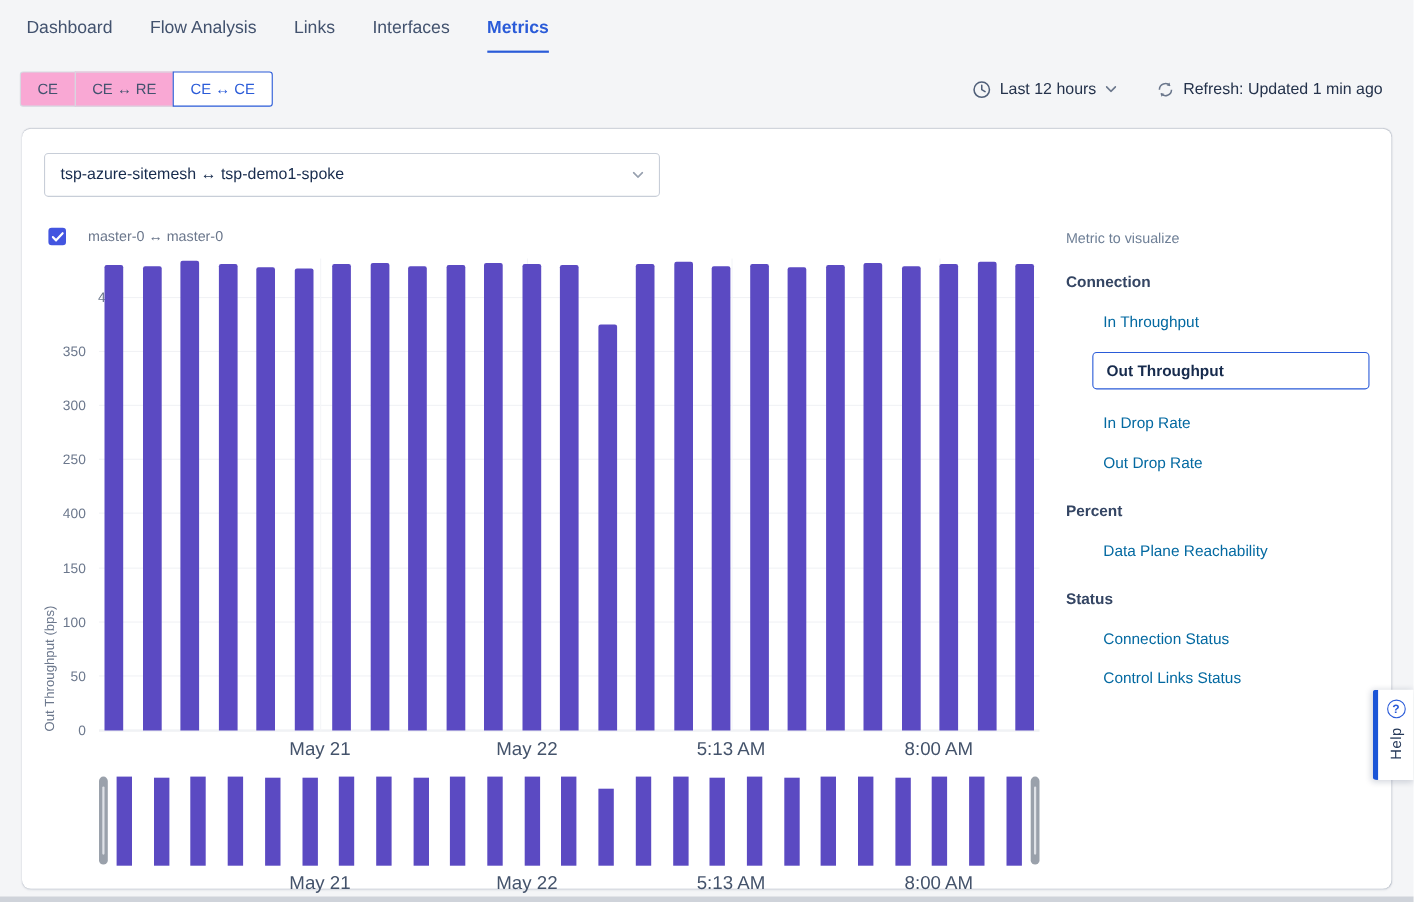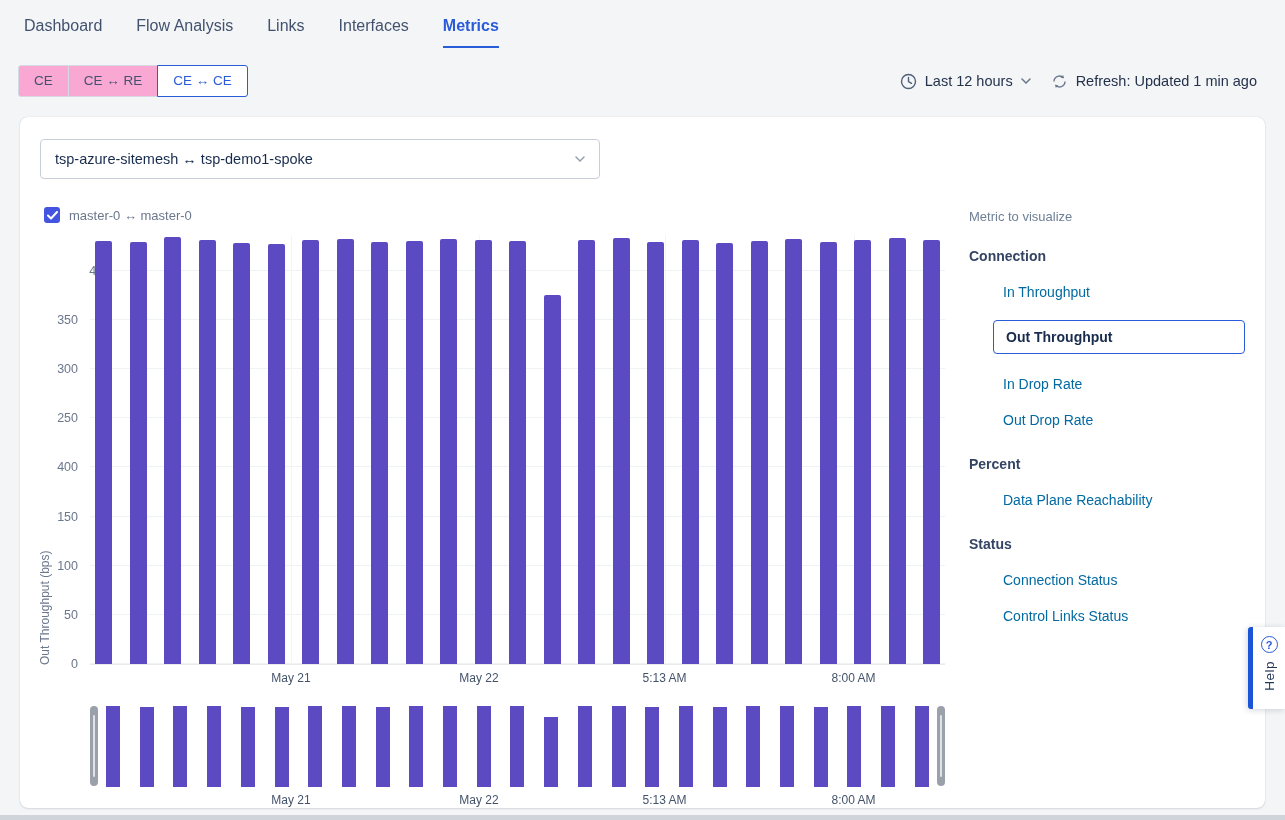--- a/index.html
+++ b/index.html
@@ -19,49 +19,49 @@
   .nav-item{font-size:16px;color:#42526e;padding-bottom:11px;cursor:pointer}
   .nav-item.active{color:var(--accent);font-weight:700;border-bottom:2.5px solid var(--accent)}
   
   .toolbar{display:flex;justify-content:space-between;align-items:center;padding:17px 28px 0 18px}
   .seg-tabs{display:flex}
   .seg-tab{border:1px solid #d5dae2;background:#f9a8d4;color:#42526e;font-size:13.5px;
     padding:7px 15px;margin-left:-1px;cursor:pointer;line-height:1.2}
   .seg-tab:first-child{margin-left:0;border-radius:3px 0 0 3px}
   .seg-tab:last-child{border-radius:0 3px 3px 0}
   .seg-tab.active{border-color:var(--accent);color:var(--accent);position:relative;z-index:1;font-weight:500;background:#fff}
-  .toolbar-right{display:flex;align-items:center;gap:20px}
+  .toolbar-right{display:flex;align-items:center;gap:36px}
   .time-range,.refresh{display:flex;align-items:center;gap:8px;font-size:14.5px;color:#24324b;cursor:pointer}
   
   .card{margin:20px;background:#fff;border-radius:8px;height:691px;
     box-shadow:0 1px 2px rgba(9,30,66,.12), 0 0 1px rgba(9,30,66,.2);
     padding:22px 20px 8px 20px}
   .select{width:560px;height:40px;border:1px solid #c8ced8;border-radius:4px;background:#fff;
     display:flex;align-items:center;justify-content:space-between;padding:0 14px;
     font-size:14.5px;color:#172b4d;margin-bottom:22px;cursor:pointer}
   .content-row{display:flex}
   .chart-col{width:905px;flex:none}
   
-  .legend{display:flex;align-items:center;gap:9px;margin:6px 0 12px 4px}
+  .legend{display:flex;align-items:flex-start;gap:20px;margin:6px 0 12px 4px}
   .checkbox{width:16px;height:16px;border-radius:3px;background:var(--checkbox);
     display:flex;align-items:center;justify-content:center;cursor:pointer;flex:none}
   .legend-label{font-size:13px;color:#6b778c}
   
   .chart-area{position:relative;padding-left:50px}
   .ylabel{position:absolute;left:-2px;top:0;height:430px;display:flex;align-items:center;
     writing-mode:vertical-rl;transform:rotate(180deg);font-size:12px;color:#6b778c;white-space:nowrap}
   .plot{position:relative;height:430px;border-bottom:1px solid #e8eaee}
   .gridline{position:absolute;left:0;right:0;height:1px;background:#f1f2f5}
   .vgrid{position:absolute;top:0;bottom:0;width:1px;background:#f4f5f8}
   .ytick{position:absolute;left:-12px;transform:translate(-100%,50%);font-size:12.5px;color:#6b778c}
   .bars{position:absolute;left:0;right:0;top:0;bottom:0;display:flex;align-items:flex-end;
     justify-content:space-between;padding:0 5px;z-index:2}
   .bar{width:17px;background:var(--bar);border-radius:2px 2px 0 0}
   .xlabels{position:relative;height:22px;margin-top:4px}
-  .xlabel{position:absolute;top:2px;transform:translateX(-50%);font-size:12px;color:#44536b;white-space:nowrap}
+  .xlabel{position:absolute;top:2px;transform:translateX(-50%);font-size:17px;color:#44536b;white-space:nowrap}
   
   .brush{position:relative;height:82px;margin-top:14px}
   .brush-bars{position:absolute;left:0;right:0;top:0;bottom:0;display:flex;align-items:flex-end;
     justify-content:space-between;padding:0 16px}
   .brush-bar{width:14px;background:var(--bar)}
   .brush-handle{position:absolute;top:1px;bottom:1px;width:8px;background:#9aa1ab;border-radius:4px;cursor:ew-resize;z-index:3}
   .brush-handle.left{left:0}
   .brush-handle.right{right:0}
   .brush-handle::after{content:"";position:absolute;left:3px;top:9px;bottom:9px;width:2px;background:#dfe2e7;border-radius:1px}
   

